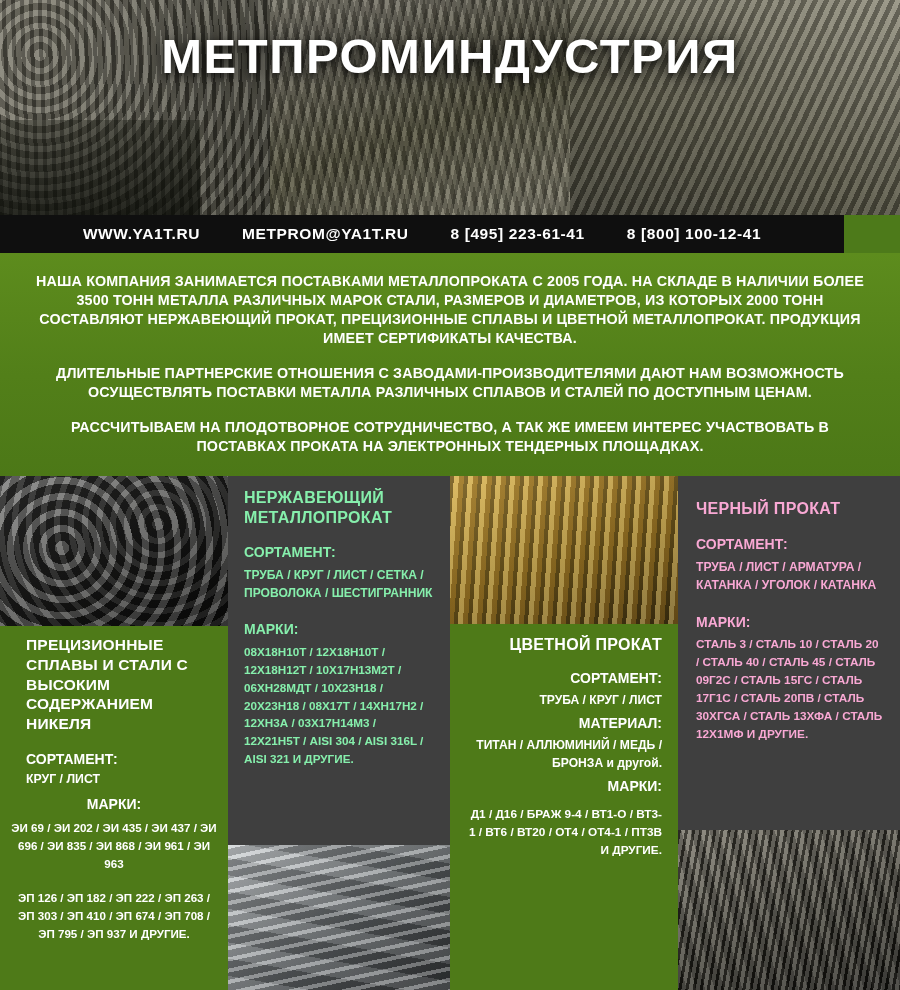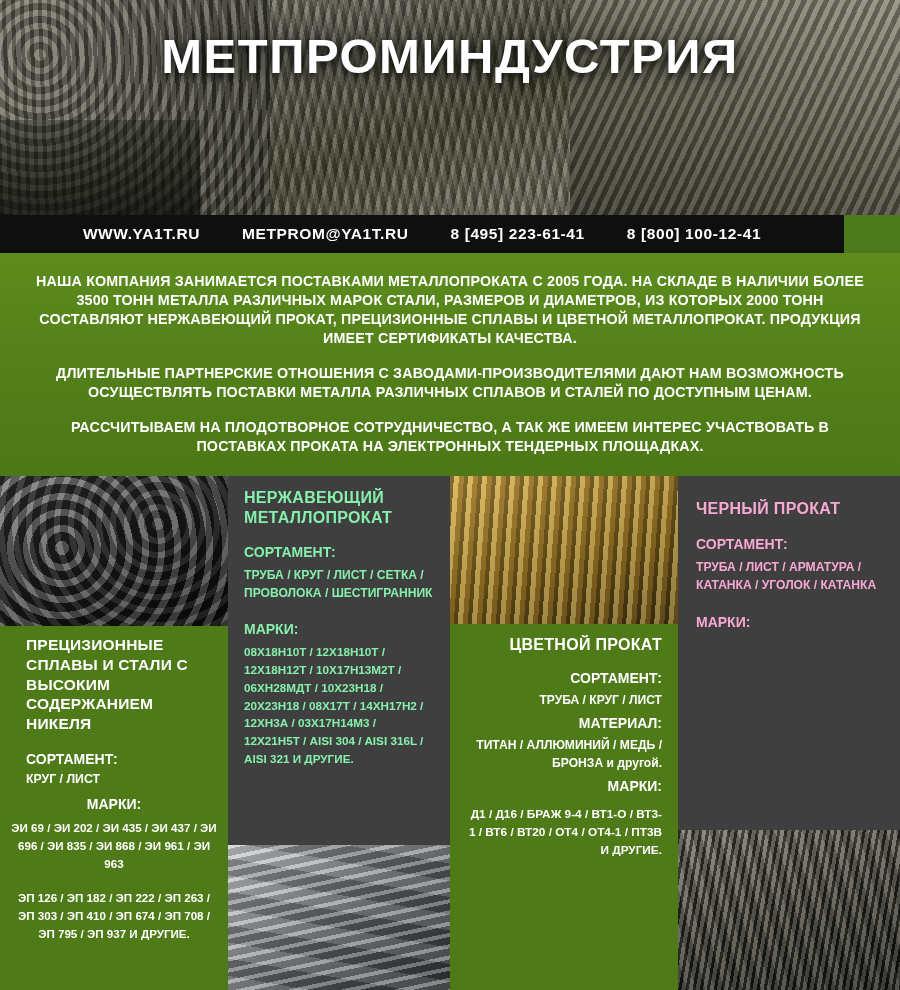--- a/index.html
+++ b/index.html
@@ -246,18 +246,19 @@
         <div class="c3-marks">Д1 / Д16 / БРАЖ 9-4 / ВТ1-О / ВТ3-1 / ВТ6 / ВТ20 / ОТ4 / ОТ4-1 / ПТ3В И ДРУГИЕ.</div>
       </div>
     </div>
 
     <div class="col col4">
       <div class="col4-inner">
         <div class="c4-title">ЧЕРНЫЙ ПРОКАТ</div>
         <div class="c4-label">СОРТАМЕНТ:</div>
         <div class="c4-val">ТРУБА / ЛИСТ / АРМАТУРА / КАТАНКА / УГОЛОК / КАТАНКА</div>
         <div class="c4-marks-label">МАРКИ:</div>
+        <div class="c4-marks">СТАЛЬ 3 / СТАЛЬ 10 / СТАЛЬ 20 / СТАЛЬ 40 / СТАЛЬ 45 / СТАЛЬ 09Г2С / СТАЛЬ 15ГС / СТАЛЬ 17Г1С / СТАЛЬ 20ПВ / СТАЛЬ 30ХГСА / СТАЛЬ 13ХФА / СТАЛЬ 12Х1МФ И ДРУГИЕ.</div>
       </div>
       <div class="photo-bars"></div>
     </div>
 
   </div>
 </div>
 
 </body></html>

